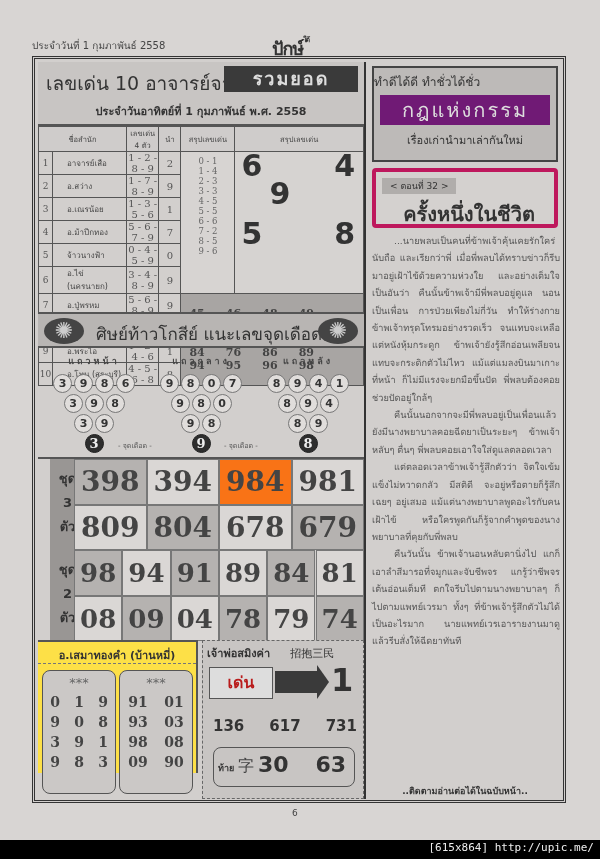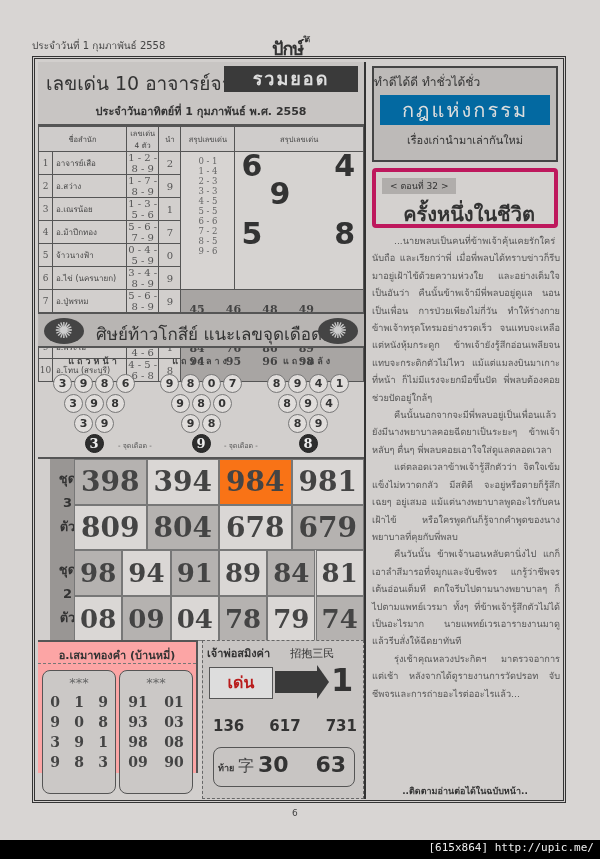--- a/index.html
+++ b/index.html
@@ -14,42 +14,42 @@
   .leftcol { position: absolute; left: 3px; top: 3px; width: 328px; height: 737px; border-right: 2px solid #333; }
   .title-box { position: absolute; left: 0; top: 0; width: 326px; height: 64px; background: #c8c5c3; border-bottom: 2px solid #555; }
   .title-main { position: absolute; left: 8px; top: 6px; font-size: 19px; color: #333; }
   .title-brand { position: absolute; left: 186px; top: 4px; width: 134px; height: 26px; background: #3a3a3a; color: #ddd; font-size: 18px; font-weight: bold; text-align: center; line-height: 26px; letter-spacing: 2px; }
   .title-sub { position: absolute; left: 0; width: 326px; top: 40px; text-align: center; font-size: 11px; font-weight: bold; color: #333; }
   table.ex { position: absolute; left: 0; top: 64px; width: 326px; border-collapse: collapse; font-size: 8px; color: #444; }
   table.ex td, table.ex th { border: 1px solid #555; height: 17px; font-weight: normal; }
   table.ex th { background: #cfcccb; font-size: 7.5px; height: 19px; }
   .num { text-align: center; font-family: "DejaVu Serif", serif; font-size: 10px; font-weight: bold; color: #555; }
   .idx { text-align: center; width: 14px; font-family: "DejaVu Serif", serif; font-size: 9px; color: #555; }
-  .name { padding-left: 3px; width: 74px; margin-top: 28px; }
+  .name { padding-left: 14px; width: 74px; margin-top: 28px; }
   .pairs { vertical-align: top; padding-top: 4px; text-align: center; font-family: "DejaVu Serif", serif; font-size: 8.5px; line-height: 10px; color: #666; width: 54px; background: #d7d4d2; }
   .bigbox { position: relative; background: #d6d3d1; }
   .bigd { position: absolute; font-size: 30px; font-weight: 900; color: #333; font-family: "DejaVu Sans", sans-serif; }
   .grid2 { background: #a8a5a3; padding: 3px 8px; }
   .grid2 span { display: inline-block; width: 22%; font-family: "DejaVu Serif", serif; font-weight: bold; font-size: 11px; color: #444; }
   
   .s2-head { position: absolute; left: 0; top: 250px; width: 326px; height: 36px; background: #b8b5b3; border-top: 2px solid #555; border-bottom: 2px solid #555; }
   .s2-title { position: absolute; left: 58px; top: 6px; font-size: 17px; color: #333; }
   .star { position: absolute; top: 4px; width: 40px; height: 26px; border-radius: 50%; background: #444; color: #ccc; text-align: center; font-size: 22px; line-height: 26px; }
   .tri { position: absolute; top: 292px; width: 100px; text-align: center; }
   .tri-label { font-size: 9px; font-weight: bold; color: #444; letter-spacing: 3px; margin-bottom: 6px; }
   .row { display: flex; justify-content: center; margin-bottom: 1px; }
   .ball { width: 19px; height: 19px; border-radius: 50%; border: 1px solid #777; background: #e0dddb; font-size: 11px; font-weight: bold; color: #333; line-height: 17px; text-align: center; margin: 0 1px; }
   .ball.dark { background: #2d2d2d; color: #eee; font-family: "DejaVu Serif", serif; font-size: 13px; border-color: #222; }
   .hotlabel { position: absolute; top: 378px; font-size: 7px; color: #555; }
   
   .ng { position: absolute; left: 0; top: 395px; width: 326px; height: 182px; border-top: 2px solid #555; }
   .ng-side { position: absolute; left: 12px; width: 36px; background: #999694; border-right: 1px solid #555; color: #333; font-weight: bold; font-size: 13px; text-align: center; }
   .ng-cell { position: absolute; border: 1px solid #777; font-family: "DejaVu Serif", serif; font-weight: bold; color: #444; text-align: center; }
   
-  .b1 { position: absolute; left: 0; top: 578px; width: 160px; height: 133px; border-top: 2px solid #555; border-right: 2px solid #555; background: #fca5a5; }
+  .b1 { position: absolute; left: 0; top: 578px; width: 160px; height: 133px; border-top: 2px solid #555; border-right: 2px solid #555; background: #fde047; }
   .b1-title { text-align: center; font-size: 11px; font-weight: bold; color: #333; padding-top: 4px; height: 22px; border-bottom: 1px dashed #777; }
   .sub { position: absolute; top: 28px; height: 124px; border: 1px solid #555; border-radius: 8px; background: #cbc8c6; }
   .sub .stars { text-align: center; color: #666; font-size: 13px; margin-top: 4px; }
   .sub .r { display: flex; justify-content: space-around; font-family: "DejaVu Serif", serif; font-weight: bold; font-size: 14px; color: #444; margin-top: 4px; }
   .b2 { position: absolute; left: 164px; top: 578px; width: 162px; height: 159px; border: 1px dashed #666; background: #c8c5c3; }
   .b2-title { font-size: 11px; font-weight: bold; color: #333; padding: 3px 0 0 4px; }
   .b2-title .cn { font-weight: normal; font-family: "DejaVu Serif", serif; margin-left: 20px; }
   .kern { position: absolute; left: 6px; top: 26px; width: 64px; height: 32px; background: #ddd; border: 1px solid #555; font-size: 16px; font-weight: bold; text-align: center; line-height: 30px; color: #b91c1c; }
   .arrow { position: absolute; left: 72px; top: 30px; width: 42px; height: 22px; background: #3a3a3a; }
   .arrow:after { content: ""; position: absolute; right: -12px; top: -6px; border-left: 12px solid #3a3a3a; border-top: 17px solid transparent; border-bottom: 17px solid transparent; }
@@ -57,21 +57,21 @@
   .b2-nums { position: absolute; left: 10px; top: 76px; width: 144px; display: flex; justify-content: space-between; font-size: 15px; font-weight: bold; color: #333; }
   .tail { position: absolute; left: 10px; top: 106px; width: 142px; height: 40px; border: 1px solid #555; border-radius: 8px; }
   .tail .lbl { position: absolute; left: 4px; top: 13px; font-size: 9px; font-weight: bold; color: #333; }
   .tail .cn { position: absolute; left: 24px; top: 8px; font-size: 16px; color: #444; font-family: "DejaVu Serif", serif; }
   .tail .v1 { position: absolute; left: 44px; top: 4px; font-size: 22px; font-weight: bold; color: #333; }
   .tail .v2 { position: absolute; right: 8px; top: 4px; font-size: 22px; font-weight: bold; color: #333; }
   
   .rightcol { position: absolute; left: 333px; top: 3px; width: 194px; height: 737px; }
   .banner { position: absolute; left: 4px; top: 4px; width: 186px; height: 96px; background: #bdbab8; border: 2px solid #444; }
   .banner .l1 { text-align: left; font-size: 12px; color: #333; margin-top: 4px; }
-  .banner .l2 { margin: 4px 6px 0; height: 30px; background: #0369a1; color: #ddd; text-align: center; font-size: 20px; line-height: 30px; letter-spacing: 2px; }
+  .banner .l2 { margin: 4px 6px 0; height: 30px; background: #701a75; color: #ddd; text-align: center; font-size: 20px; line-height: 30px; letter-spacing: 2px; }
   .banner .l3 { text-align: center; font-size: 11px; color: #333; margin-top: 6px; }
   .ep { position: absolute; left: 4px; top: 106px; width: 186px; height: 60px; border: 4px solid #be185d; border-radius: 4px; background: #d4d1cf; }
   .ep .tag { position: absolute; left: 6px; top: 6px; background: #b0adab; font-size: 9px; padding: 1px 8px; color: #333; }
   .ep .ttl { position: absolute; left: 0; width: 186px; top: 26px; text-align: center; font-size: 20px; font-weight: bold; color: #333; }
   .story { position: absolute; left: 4px; top: 170px; width: 188px; font-size: 9.2px; line-height: 17.4px; color: #555; text-align: justify; }
   .story p { text-indent: 22px; }
   .cont { position: absolute; left: 0; width: 194px; top: 722px; text-align: center; font-size: 9px; font-weight: bold; color: #333; }
   .pageno { position: absolute; left: 292px; top: 808px; font-size: 9px; color: #444; }
   .wm { position: absolute; right: 6px; top: 841px; font-size: 11px; color: #eee; font-family: "DejaVu Sans Mono", monospace; }
 </style>
@@ -362,21 +362,20 @@
       </div>
       <div class="ep">
         <div class="tag">&lt; ตอนที่ 32 &gt;</div>
         <div class="ttl">ครั้งหนึ่งในชีวิต</div>
       </div>
       <div class="story" id="story">
           <p>...นายพลบเป็นคนที่ข้าพเจ้าคุ้นเคยรักใคร่นับถือ และเรียกว่าพี่ เมื่อพี่พลบได้ทราบข่าวก็รีบมาอยู่เฝ้าไข้ด้วยความห่วงใย และอย่างเต็มใจ เป็นอันว่า คืนนั้นข้าพเจ้ามีพี่พลบอยู่ดูแล นอนเป็นเพื่อน การป่วยเพียงไม่กี่วัน ทำให้ร่างกายข้าพเจ้าทรุดโทรมอย่างรวดเร็ว จนแทบจะเหลือแต่หนังหุ้มกระดูก ข้าพเจ้ายังรู้สึกอ่อนเพลียจนแทบจะกระดิกตัวไม่ไหว แม้แต่แมลงบินมาเกาะที่หน้า ก็ไม่มีแรงจะยกมือขึ้นปัด พี่พลบต้องคอยช่วยปัดอยู่ใกล้ๆ</p>
           <p>คืนนั้นนอกจากจะมีพี่พลบอยู่เป็นเพื่อนแล้ว ยังมีนางพยาบาลคอยฉีดยาเป็นระยะๆ ข้าพเจ้าหลับๆ ตื่นๆ พี่พลบคอยเอาใจใส่ดูแลตลอดเวลา</p>
           <p>แต่ตลอดเวลาข้าพเจ้ารู้สึกตัวว่า จิตใจเข้มแข็งไม่หวาดกลัว มีสติดี จะอยู่หรือตายก็รู้สึกเฉยๆ อยู่เสมอ แม้แต่นางพยาบาลพูดอะไรกับคนเฝ้าไข้ หรือใครพูดกันก็รู้จากคำพูดของนางพยาบาลที่คุยกับพี่พลบ</p>
           <p>คืนวันนั้น ข้าพเจ้านอนหลับตานิ่งไป แกก็เอาลำสีมารอที่จมูกและจับชีพจร แกรู้ว่าชีพจรเต้นอ่อนเต็มที ตกใจรีบไปตามนางพยาบาลๆ ก็ไปตามแพทย์เวรมา ทั้งๆ ที่ข้าพเจ้ารู้สึกตัวไม่ได้เป็นอะไรมาก นายแพทย์เวรเอารายงานมาดู แล้วรีบสั่งให้ฉีดยาทันที</p>
-          <p>รุ่งเช้าคุณหลวงประกิตฯ มาตรวจอาการแต่เช้า หลังจากได้ดูรายงานการวัดปรอท จับชีพจรและการถ่ายอะไรต่ออะไรแล้ว...</p>
         </div>
       <div class="cont">..ติดตามอ่านต่อได้ในฉบับหน้า..</div>
     </div>
   </div>
 
   <div class="pageno">6</div>
 </div>
 <div class="wm">[615x864] http://upic.me/</div>
 
 </body></html>

